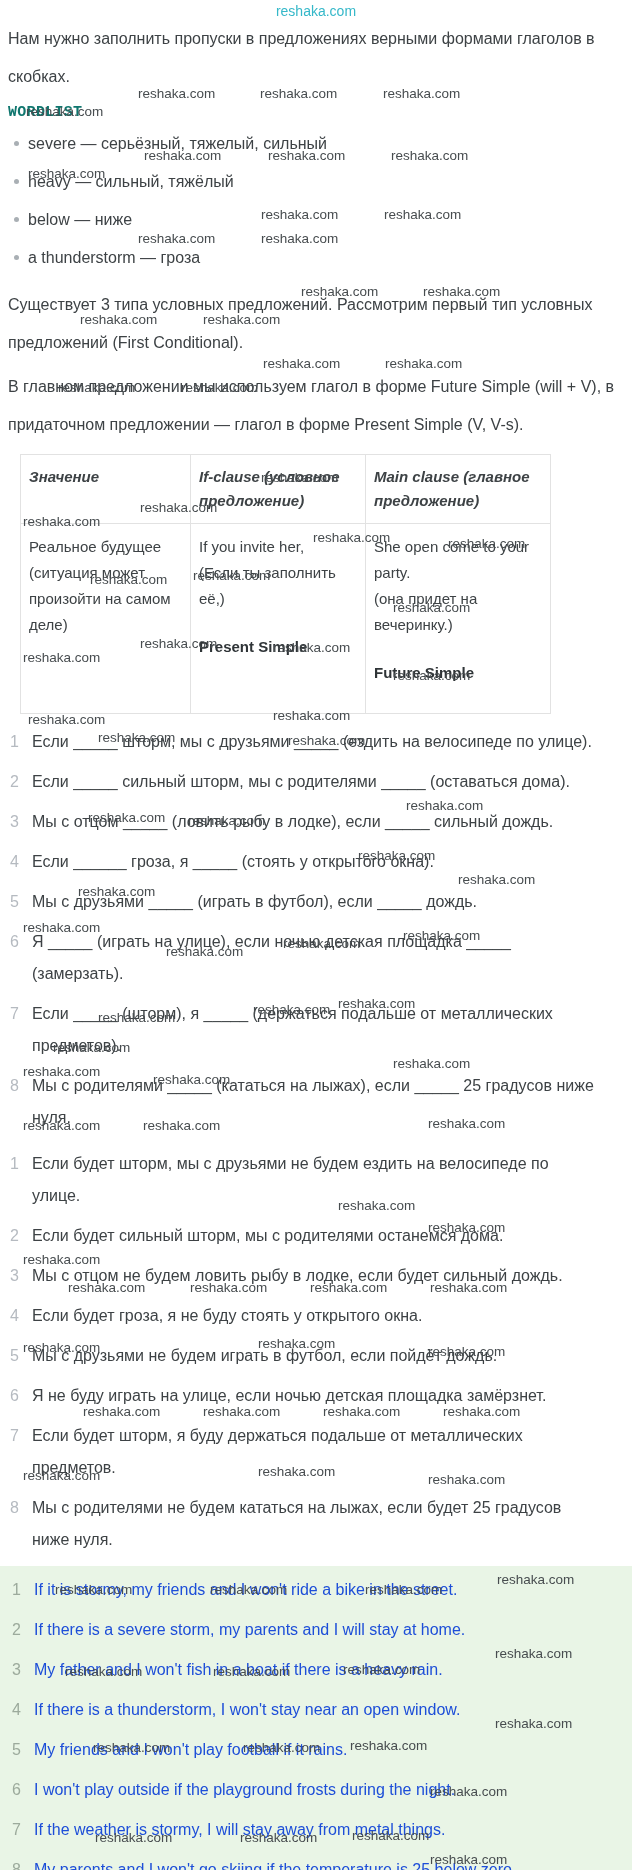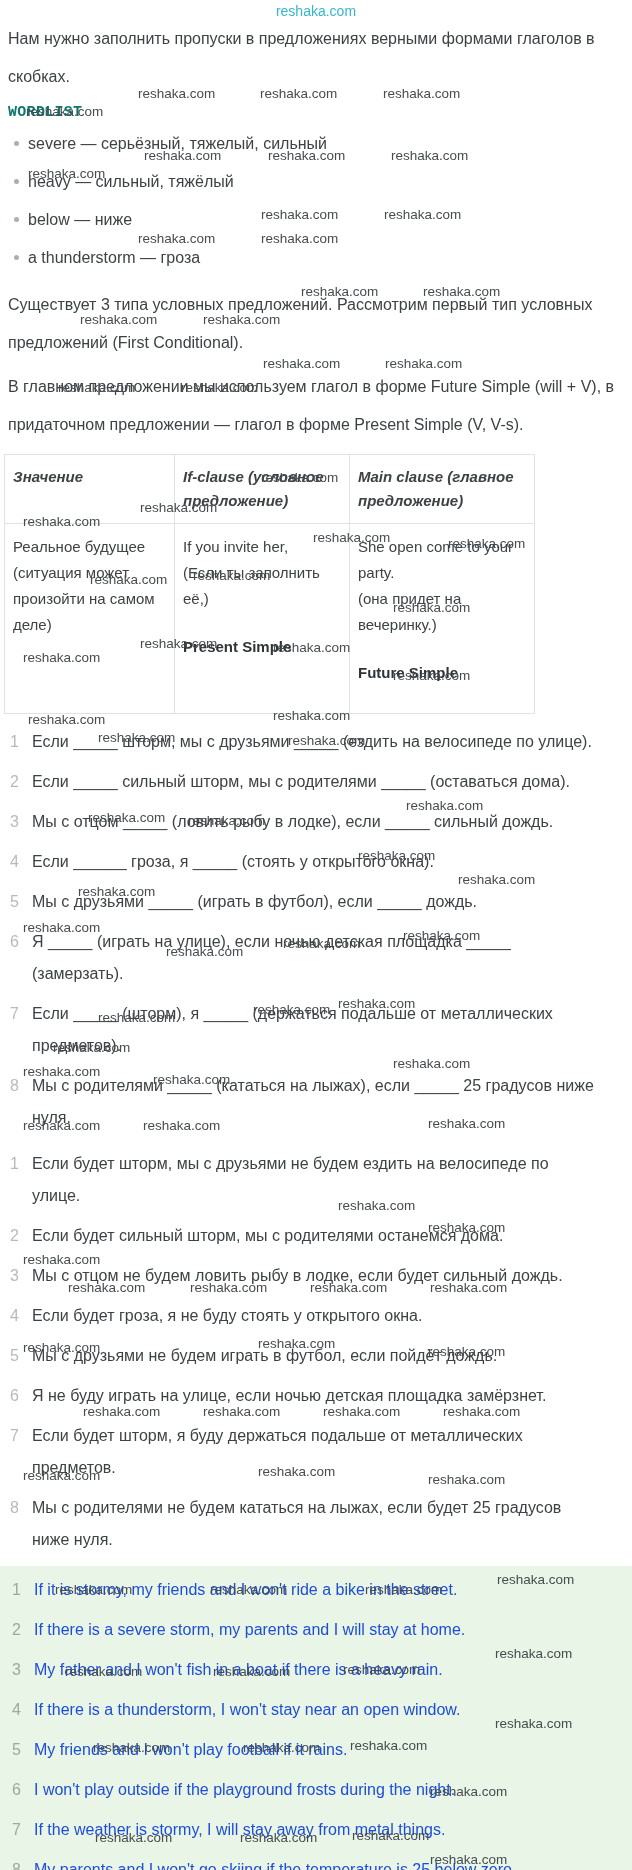--- a/index.html
+++ b/index.html
@@ -18,21 +18,21 @@
     font-family:"Liberation Sans","DejaVu Sans",sans-serif;color:var(--text);
     overflow:hidden;
   }
   .pad{margin-left:8px;margin-right:14px;}
   .intro{padding-top:20px;font-size:16px;line-height:38px;}
   .wordlist-title{margin-top:8px;font-size:15px;font-weight:bold;letter-spacing:.3px;color:#0f766e;font-family:Liberation Mono, monospace;}
   .wordlist{list-style:none;margin-top:13px;}
   .wordlist li{position:relative;padding-left:20px;font-size:16px;line-height:20px;margin-bottom:18px;}
   .wordlist li::before{content:"";position:absolute;left:6px;top:7px;width:5px;height:5px;border-radius:50%;background:#a9afb4;}
   .theory{margin-top:6px;font-size:16px;line-height:38px;}
-  .grammar-table{margin-top:10px;margin-left:4px;border-collapse:collapse;width:530px;table-layout:fixed;}
+  .grammar-table{margin-top:10px;margin-left:20px;border-collapse:collapse;width:530px;table-layout:fixed;}
   .grammar-table th,.grammar-table td{border:1px solid var(--border);vertical-align:top;text-align:left;padding:10px 8px;font-size:15px;}
   .grammar-table th{font-style:italic;font-weight:bold;line-height:24px;}
   .grammar-table td{line-height:26px;height:190px;}
   .col-meaning{width:170px;}
   .col-if{width:175px;}
   .col-main{width:185px;}
   .ln{display:block;}
   .tense{display:block;margin-top:22px;font-weight:bold;color:#2f3437;}
   .num-list{list-style:none;counter-reset:n;margin-top:12px;}
   .num-list li{counter-increment:n;position:relative;padding:0 20px 0 24px;font-size:16px;line-height:32px;margin-bottom:8px;}

